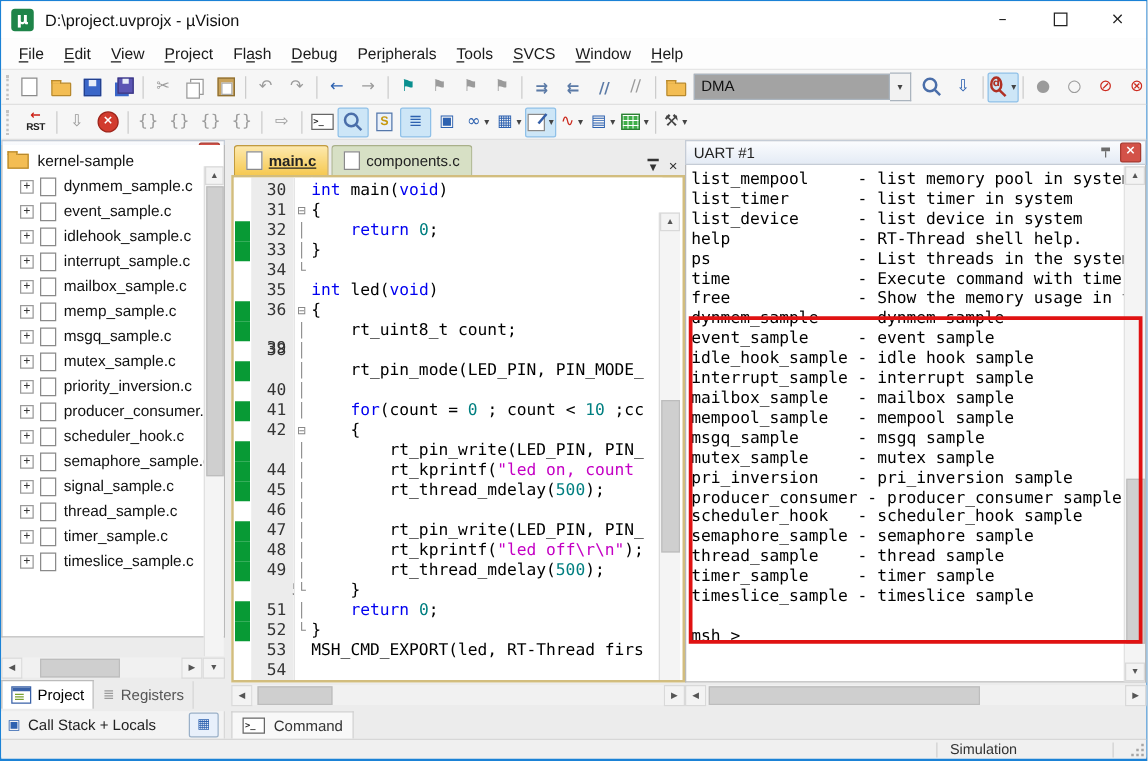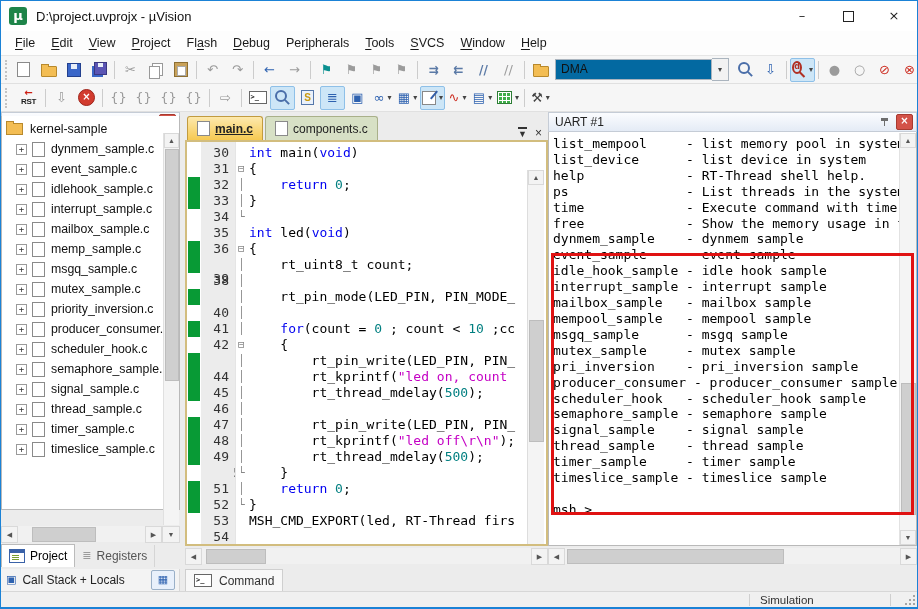--- a/index.html
+++ b/index.html
@@ -51,21 +51,21 @@
   .i-term{width:15px;height:11px;background:#fff;border:1px solid #666;font:bold 7px/10px "DejaVu Sans Mono",monospace;color:#222;padding-left:1px;}
   .i-sdoc{width:11px;height:13px;background:#eaf1fb;border:1px solid #5577aa;color:#c79810;font:bold 10px/13px "Liberation Sans",sans-serif;text-align:center;}
   .i-serial{width:12px;height:12px;background:#fff;border:1px solid #888;}
   .i-serial::after{content:"";position:absolute;width:2px;height:10px;background:#345fa8;right:0px;top:-2px;transform:rotate(40deg);}
   .i-toolbox{width:13px;height:11px;background:#3fae49;border:1px solid #2c7d34;
      background-image:linear-gradient(#fff 1px,transparent 1px),linear-gradient(90deg,#fff 1px,transparent 1px);background-size:4px 4px;}
   .rstb{display:flex;flex-direction:column;align-items:center;justify-content:center;height:24px;padding:0 2px;}
   .rst-a{color:#cc1f14;font:bold 10px/8px "DejaVu Sans",sans-serif;}
   .rst-t{color:#222;font:bold 8px/9px "Liberation Sans",sans-serif;letter-spacing:-0.3px;}
   .combo{display:flex;align-items:center;height:21px;margin:0 2px;}
-  .combo-field{width:150px;height:19px;background:#0369a1;border:1px solid #aab4be;font-size:12px;color:#111;line-height:19px;padding-left:5px;}
+  .combo-field{width:150px;height:19px;background:#a3a3a3;border:1px solid #aab4be;font-size:12px;color:#111;line-height:19px;padding-left:5px;}
   .combo-btn{width:16px;height:21px;background:#f2f2f2;border:1px solid #aab4be;border-left:none;text-align:center;font-size:8px;line-height:21px;color:#444;margin-right:2px;}
   
   .main{position:absolute;left:0;top:111px;width:916px;height:457px;background:#ececec;}
   .phead{position:absolute;left:0;top:0;right:0;height:20px;background:linear-gradient(#fbfcfe,#e4ebf5);border:1px solid #c5ccd6;display:flex;align-items:center;padding:0 3px 0 6px;box-sizing:border-box;}
   .phead .ttl{font-size:12px;color:#222;flex:1;}
   .pin{position:relative;width:10px;height:10px;margin-right:6px;}
   .pin::before{content:"";position:absolute;left:1px;top:1px;width:7px;height:3px;background:#6d6d6d;}
   .pin::after{content:"";position:absolute;left:4px;top:4px;width:1px;height:5px;background:#6d6d6d;}
   .xbtn{width:15px;height:14px;background:#d35248;border:1px solid #a83a30;border-radius:2px;color:#fff;font:bold 10px/12px "DejaVu Sans",sans-serif;text-align:center;}
   
@@ -581,38 +581,38 @@
 
     <div class="uart">
       <div class="phead">
         <span class="ttl">UART #1</span>
         <span class="pin"></span>
         <span class="xbtn">×</span>
       </div>
       <div class="uterm">
         <div class="uterm-inner" id="ulines">
             <div class="uline">list_mempool     - list memory pool in system</div>
+            <div class="uline">list_timer       - list timer in system</div>
             <div class="uline">list_device      - list device in system</div>
             <div class="uline">help             - RT-Thread shell help.</div>
             <div class="uline">ps               - List threads in the system.</div>
             <div class="uline">time             - Execute command with time.</div>
             <div class="uline">free             - Show the memory usage in the system.</div>
             <div class="uline">dynmem_sample    - dynmem sample</div>
             <div class="uline">event_sample     - event sample</div>
             <div class="uline">idle_hook_sample - idle hook sample</div>
             <div class="uline">interrupt_sample - interrupt sample</div>
             <div class="uline">mailbox_sample   - mailbox sample</div>
             <div class="uline">mempool_sample   - mempool sample</div>
             <div class="uline">msgq_sample      - msgq sample</div>
             <div class="uline">mutex_sample     - mutex sample</div>
             <div class="uline">pri_inversion    - pri_inversion sample</div>
             <div class="uline">producer_consumer - producer_consumer sample</div>
             <div class="uline">scheduler_hook   - scheduler_hook sample</div>
             <div class="uline">semaphore_sample - semaphore sample</div>
-            <div class="uline">signal_sample    - signal sample</div>
             <div class="uline">thread_sample    - thread sample</div>
             <div class="uline">timer_sample     - timer sample</div>
             <div class="uline">timeslice_sample - timeslice sample</div>
             <div class="uline">&nbsp;</div>
             <div class="uline">msh &gt;</div>
           </div>
       </div>
       <div class="uart-vsb">
         <div class="sbtn" style="width:14px;height:13px;font-size:7px;line-height:13px;">▲</div>
         <div class="thumb" style="position:absolute;left:1px;top:250px;width:13px;height:130px;"></div>

